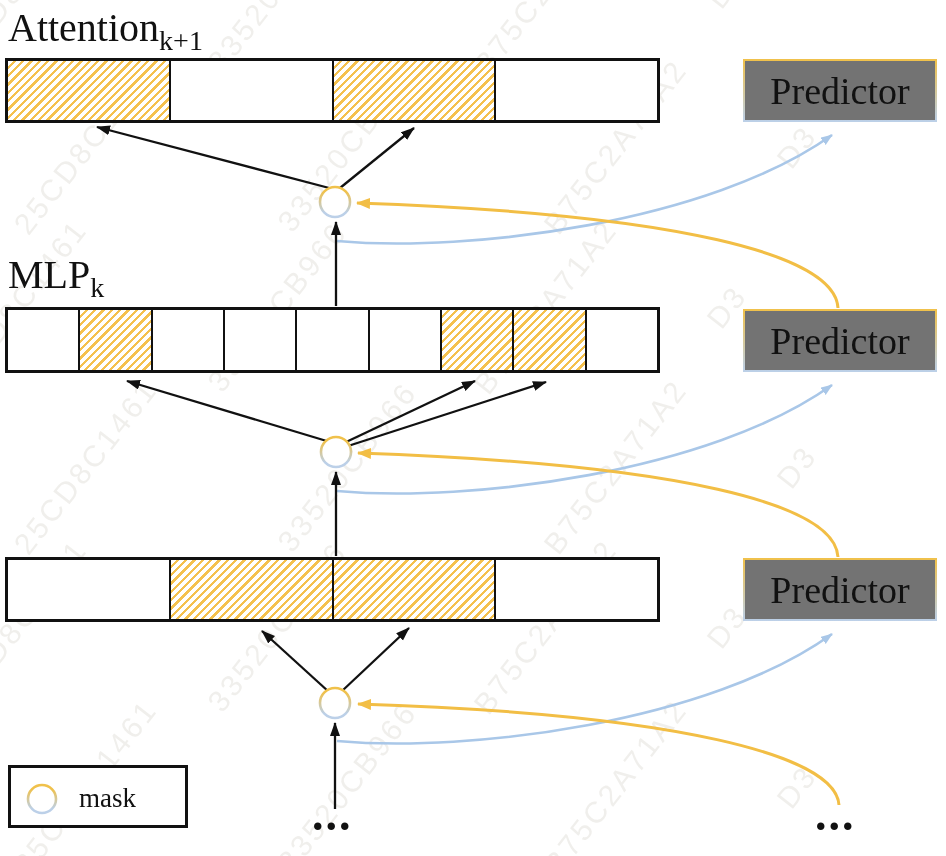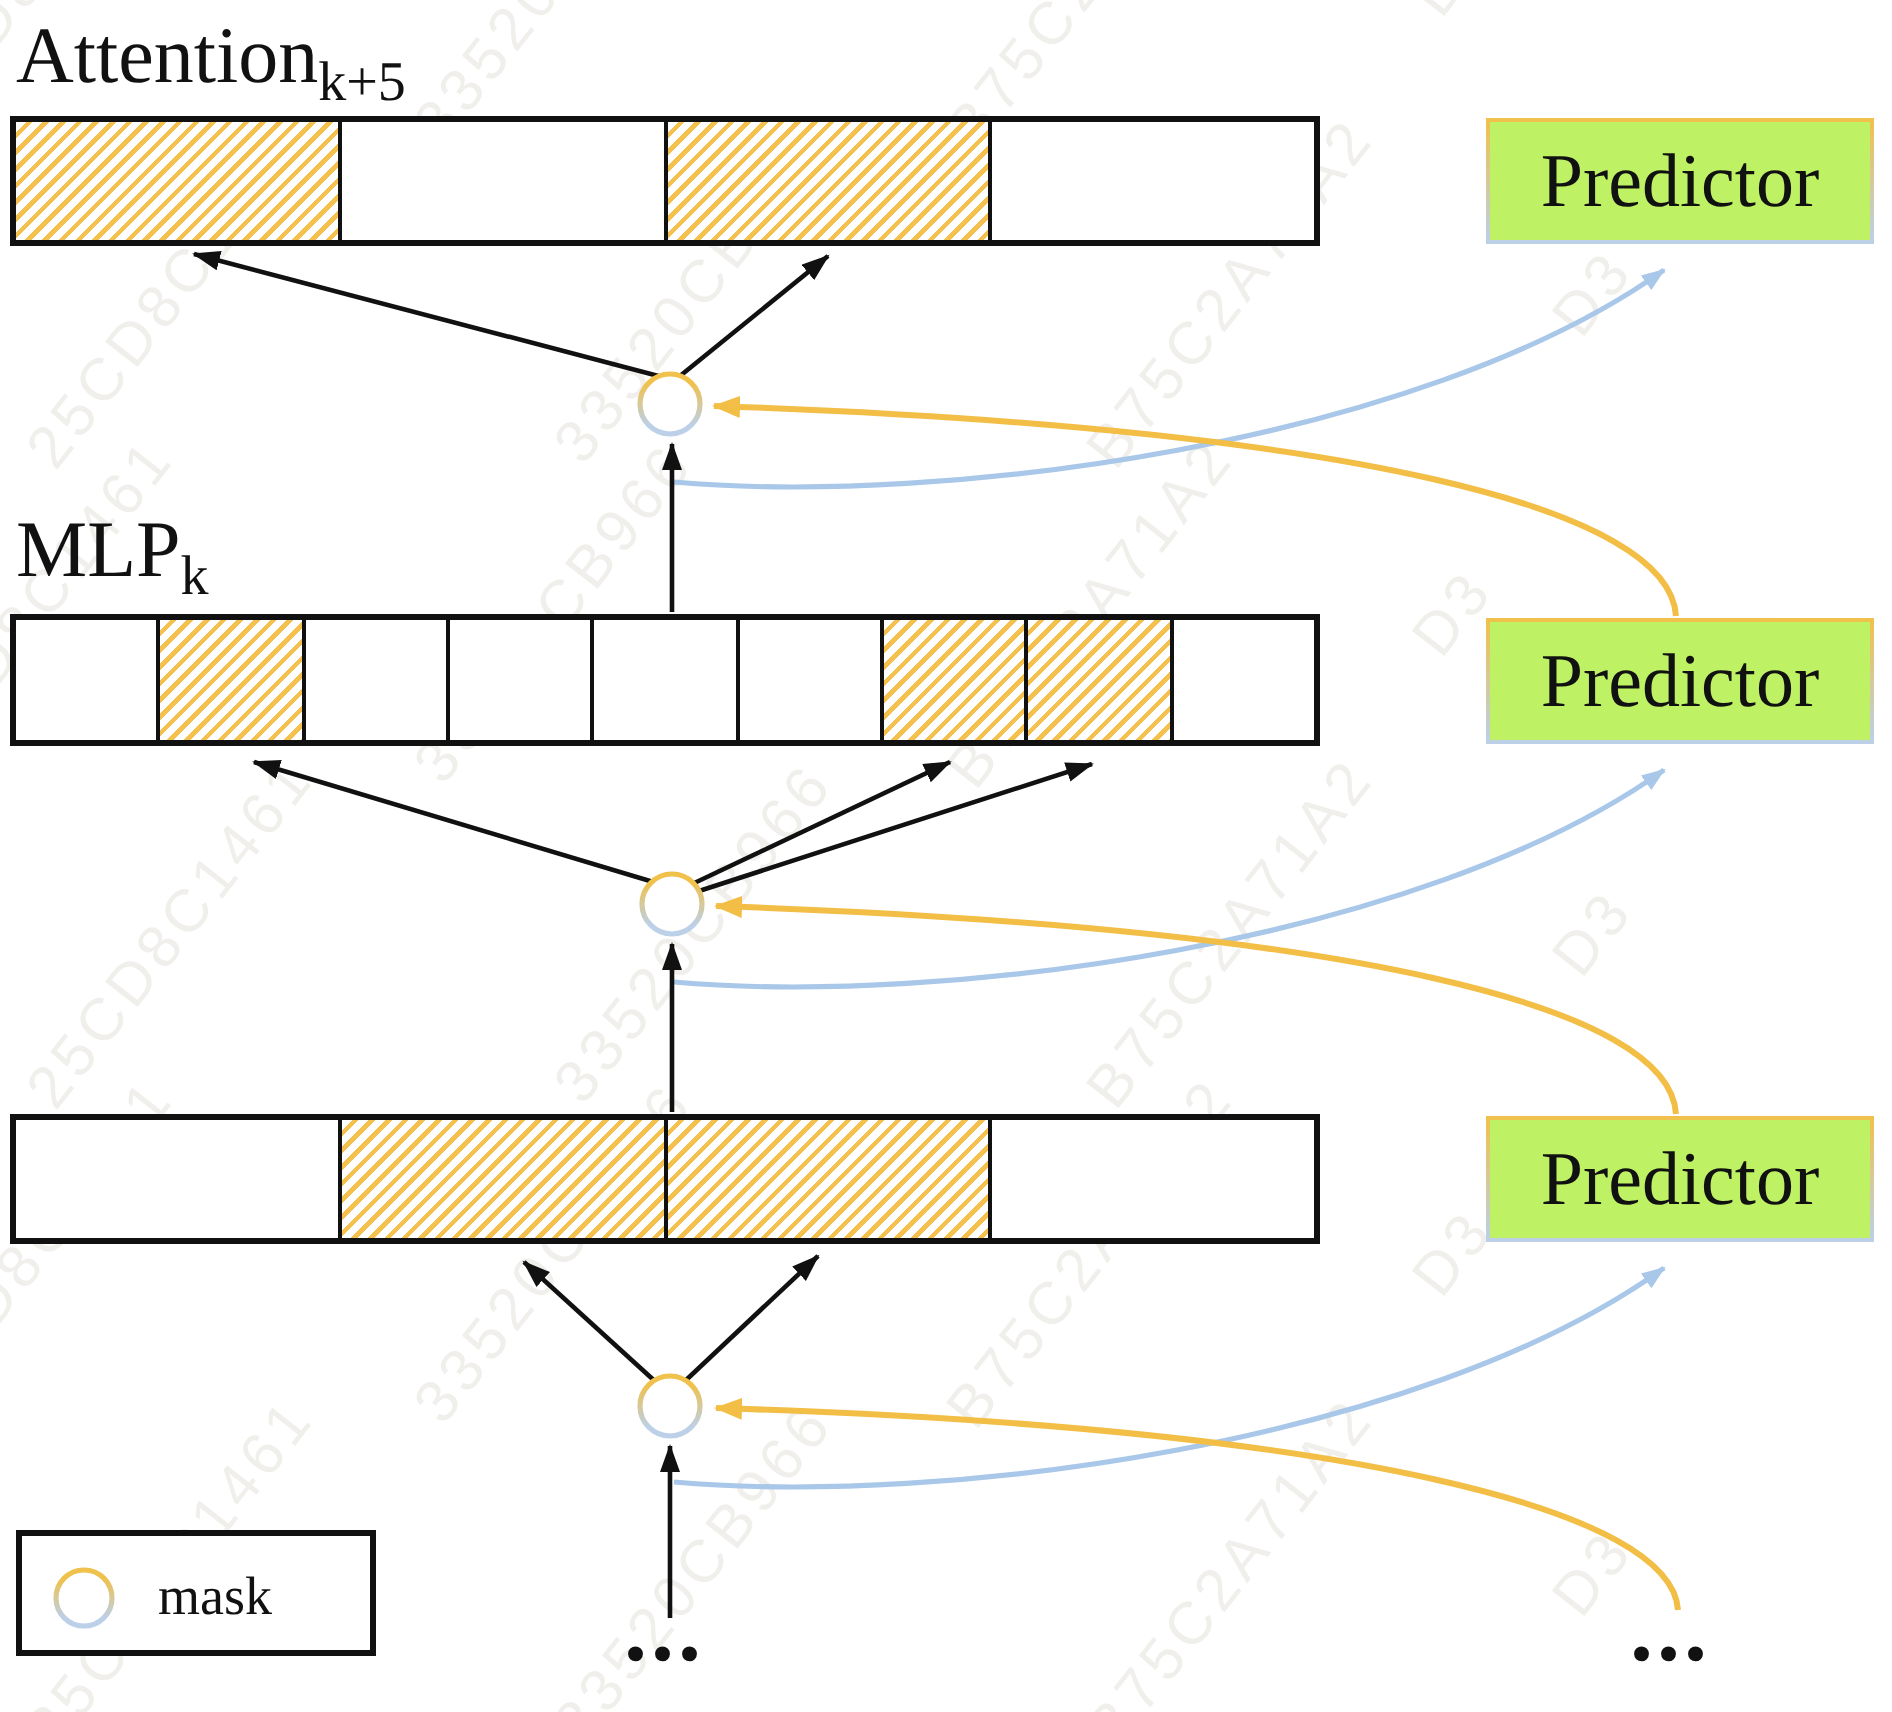--- a/index.html
+++ b/index.html
@@ -12,21 +12,21 @@
   
   .layer-label{position:absolute;left:8px;font-size:40px;line-height:1;z-index:2;}
   .layer-label sub{font-size:28px;line-height:0;}
   
   .bar{position:absolute;left:5px;width:655px;height:65px;border:3px solid #111;
        background:#fff;display:flex;box-sizing:border-box;z-index:2;}
   .seg{flex:1;background:#fff;border-left:2.5px solid #111;}
   .seg:first-child{border-left:none;}
   .seg.masked{background:repeating-linear-gradient(135deg,#fff 0px,#fff 3.6px,#F5C14E 3.6px,#F5C14E 5.9px);}
   
-  .predictor{position:absolute;left:743px;width:194px;height:63px;background:#bef264;
+  .predictor{position:absolute;left:743px;width:194px;height:63px;background:#737373;
              border:2.5px solid #F0C14B;border-image:linear-gradient(to bottom,#F0C14B,#BCD0E8) 1;
              display:flex;align-items:center;justify-content:center;font-size:38px;
              box-sizing:border-box;z-index:2;}
   
   #legend{position:absolute;left:8px;top:765px;width:180px;height:63px;border:3px solid #111;
           background:#fff;box-sizing:border-box;z-index:2;}
   #legend .legend-text{position:absolute;left:68px;top:15px;font-size:27px;}
   
   .dots{position:absolute;font-size:46px;font-weight:bold;letter-spacing:2px;z-index:2;line-height:1;}
   
@@ -57,21 +57,21 @@
       <div class="wm" style="left: -90px; top: 610px;">25CD8C1461</div>
       <div class="wm" style="left: 175px; top: 610px;">33520CB966</div>
       <div class="wm" style="left: 440px; top: 610px;">B75C2A71A2</div>
       <div class="wm" style="left: 705px; top: 610px;">D3</div>
       <div class="wm" style="left: -20px; top: 770px;">25CD8C1461</div>
       <div class="wm" style="left: 245px; top: 770px;">33520CB966</div>
       <div class="wm" style="left: 510px; top: 770px;">B75C2A71A2</div>
       <div class="wm" style="left: 775px; top: 770px;">D3</div>
     </div>
 
-  <div class="layer-label" style="top:8px"><span>Attention</span><sub>k+5</sub></div>
+  <div class="layer-label" style="top:8px"><span>Attention</span><sub>k+1</sub></div>
   <div class="layer-label" style="top:255px"><span>MLP</span><sub>k</sub></div>
 
   <div class="bar" style="top:58px">
       <div class="seg masked"></div>
       <div class="seg"></div>
       <div class="seg masked"></div>
       <div class="seg"></div>
     </div>
   <div class="bar" style="top:307px;height:66px">
       <div class="seg"></div>

